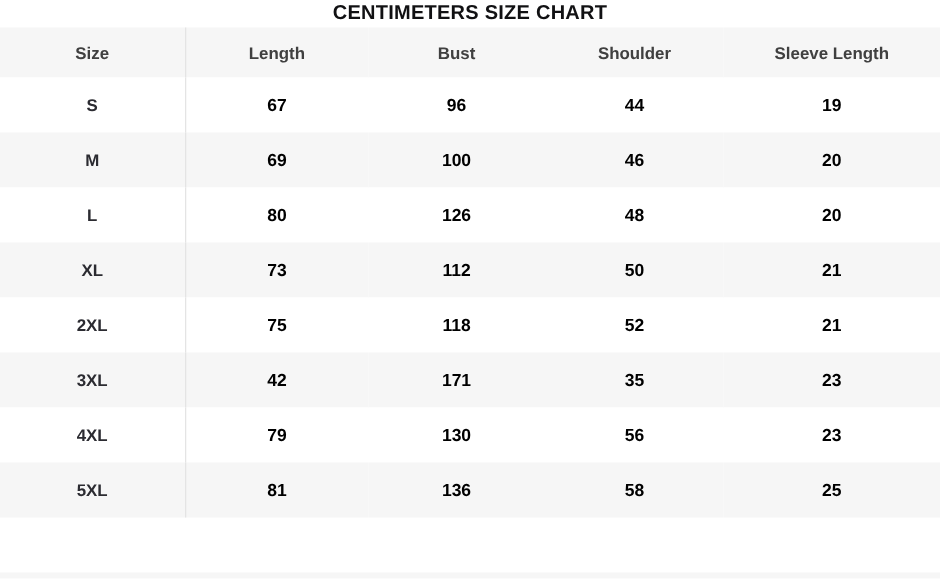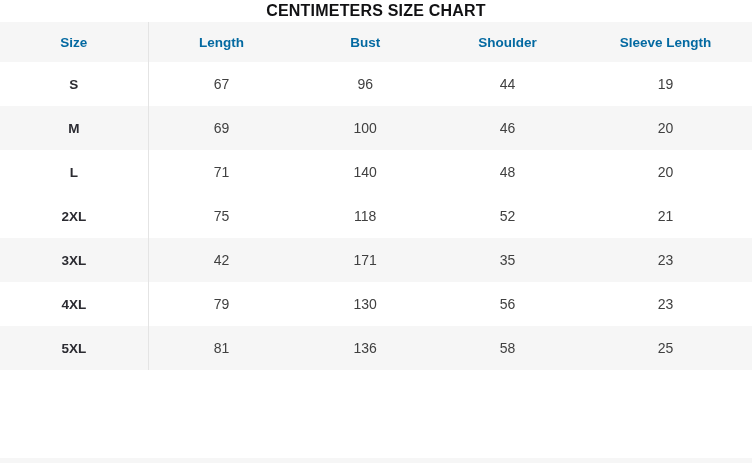--- a/index.html
+++ b/index.html
@@ -33,27 +33,27 @@
   table.size-chart td {
     text-align: center;
     vertical-align: middle;
     padding: 0;
   }
   table.size-chart thead th {
     height: 40px;
     background: #f6f6f6;
     font-size: 13.5px;
     font-weight: bold;
-    color: #0369a1;
+    color: #404040;
   }
   table.size-chart tbody td {
     height: 44px;
     font-size: 14px;
-    font-weight: normal;
-    color: #404040;
+    font-weight: bold;
+    color: #000000;
     background: #ffffff;
   }
   table.size-chart tbody tr.alt td {
     background: #f6f6f6;
   }
   table.size-chart tbody td.size-col {
     font-size: 13.5px;
     font-weight: bold;
     color: #2b2b31;
   }
@@ -104,24 +104,31 @@
         </tr>
         <tr class="alt">
           <td class="size-col">M</td>
           <td>69</td>
           <td>100</td>
           <td>46</td>
           <td>20</td>
         </tr>
         <tr>
           <td class="size-col">L</td>
-          <td>71</td>
-          <td>140</td>
+          <td>80</td>
+          <td>126</td>
           <td>48</td>
           <td>20</td>
+        </tr>
+        <tr class="alt">
+          <td class="size-col">XL</td>
+          <td>73</td>
+          <td>112</td>
+          <td>50</td>
+          <td>21</td>
         </tr>
         <tr>
           <td class="size-col">2XL</td>
           <td>75</td>
           <td>118</td>
           <td>52</td>
           <td>21</td>
         </tr>
         <tr class="alt">
           <td class="size-col">3XL</td>

